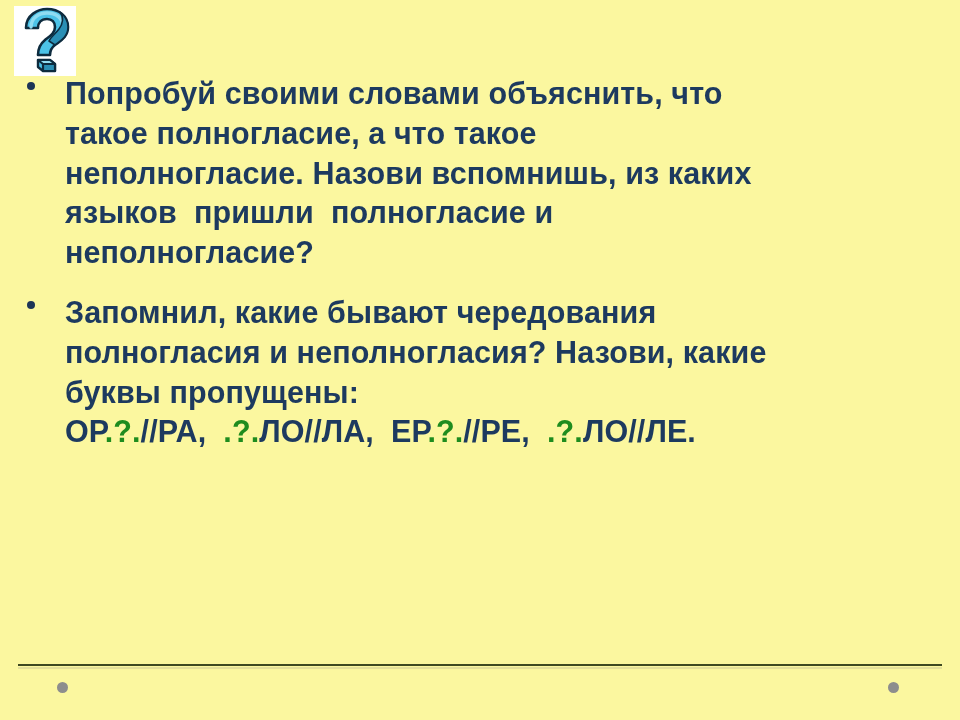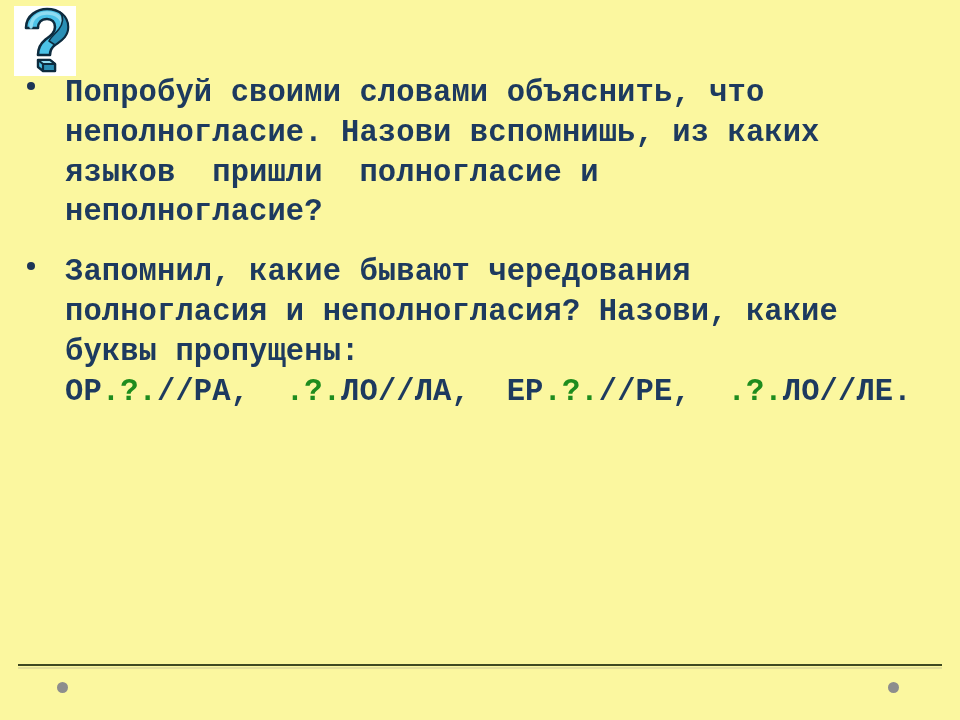--- a/index.html
+++ b/index.html
@@ -44,21 +44,20 @@
     left: 0;
     top: 74px;
     width: 960px;
   }
 
   .bullet-row {
     position: relative;
     padding-left: 65px;
     padding-right: 24px;
     margin-bottom: 20px;
-    font-family: Liberation Mono, monospace;
   }
   .bullet-row:last-child { margin-bottom: 9px; }
 
   .bullet-dot {
     position: absolute;
     left: 27px;
     top: 0.52em;
     width: 8px;
     height: 8px;
     border-radius: 50%;
@@ -128,21 +127,21 @@
         <path d="M24 54 L36 54 L41 58 L41 65 L29 65 L24 61 Z" fill="#4cc3e8" stroke="#0d2b3e" stroke-width="2.4" stroke-linejoin="round"></path>
         <path d="M24 54 L36 54 L41 58 L29 58 Z" fill="#8fdcf2" stroke="#0d2b3e" stroke-width="2.2" stroke-linejoin="round"></path>
         <path d="M29 58 L41 58 L41 65 L29 65 Z" fill="#2a8fb5" stroke="#0d2b3e" stroke-width="2.2" stroke-linejoin="round"></path>
       </g>
     </svg>
   </div>
 
   <div id="bullets">
       <div class="bullet-row">
         <span class="bullet-dot"></span>
-        <div class="btext"><div><span>Попробуй своими словами объяснить, что </span></div><div><span>неполногласие. Назови вспомнишь, из каких </span></div><div><span>языков  пришли  полногласие и </span></div><div><span>неполногласие?</span></div></div>
+        <div class="btext"><div><span>Попробуй своими словами объяснить, что </span></div><div><span>такое полногласие, а что такое </span></div><div><span>неполногласие. Назови вспомнишь, из каких </span></div><div><span>языков  пришли  полногласие и </span></div><div><span>неполногласие?</span></div></div>
       </div>
       <div class="bullet-row">
         <span class="bullet-dot"></span>
         <div class="btext"><div><span>Запомнил, какие бывают чередования </span></div><div><span>полногласия и неполногласия? Назови, какие </span></div><div><span>буквы пропущены:</span></div><div><span>ОР</span><span class="green">.?.</span><span>//РА,  </span><span class="green">.?.</span><span>ЛО//ЛА,  ЕР</span><span class="green">.?.</span><span>//РЕ,  </span><span class="green">.?.</span><span>ЛО//ЛЕ.</span></div></div>
       </div>
     </div>
 
   <div id="bottom-rule-shadow"></div>
   <div id="bottom-rule"></div>
   <div class="deco-dot" id="deco-dot-left"></div>

